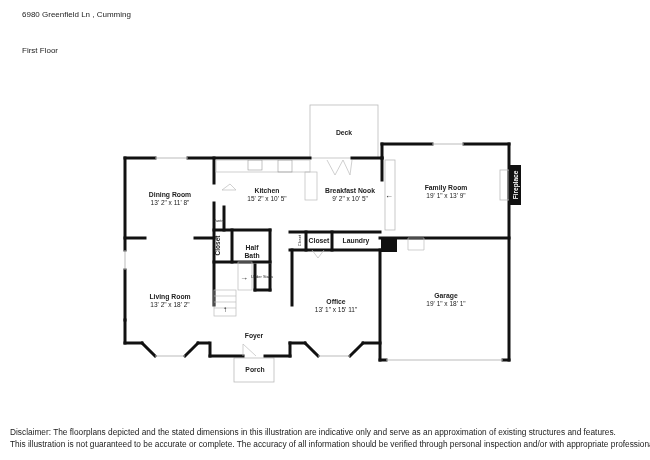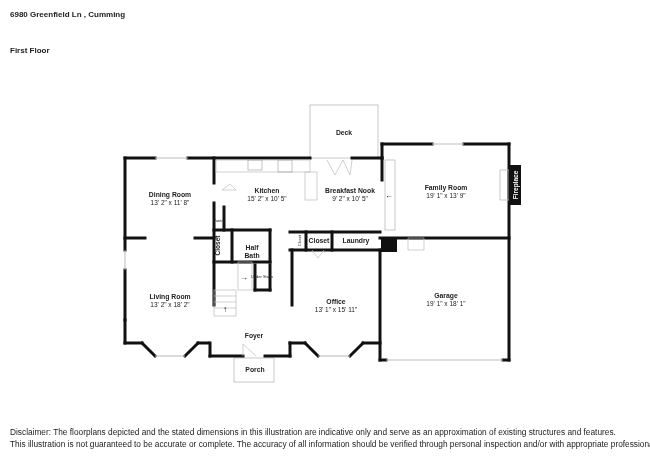--- a/index.html
+++ b/index.html
@@ -1,17 +1,17 @@
 <!DOCTYPE html>
 <html><head>
 <meta charset="utf-8">
 <style>
   html, body { margin:0; padding:0; background:#ffffff; }
   body { width:650px; height:460px; position:relative; overflow:hidden; font-family:"Liberation Sans", sans-serif; color:#222; }
-  .hdr { position:absolute; left:10px; font-size:8px; color:#222;font-weight:bold; }
+  .hdr { position:absolute; left:22px; font-size:8px; color:#222; }
   .disc { position:absolute; left:10px; font-size:8.3px; color:#222; white-space:nowrap;text-align:center; }
   svg { position:absolute; left:0; top:0; }
   .lbl { position:absolute; text-align:center; font-size:6.8px; font-weight:bold; color:#222; line-height:8px; transform:translateX(-50%); white-space:nowrap; }
   .dim { display:block; font-weight:normal; font-size:6.5px; }
   .small { position:absolute; font-size:4px; color:#222; white-space:nowrap; transform:translateX(-50%); }
   .vert { position:absolute; font-size:6.5px; font-weight:bold; color:#222; transform:rotate(-90deg); transform-origin:center; white-space:nowrap; }
   .fp { position:absolute; left:509px; top:165px; width:12px; height:40px; background:#111; }
   .fp span { position:absolute; left:50%; top:50%; transform:translate(-50%,-50%) rotate(-90deg); color:#fff; font-size:6.5px; font-weight:bold; white-space:nowrap; }
 </style>
 </head>

